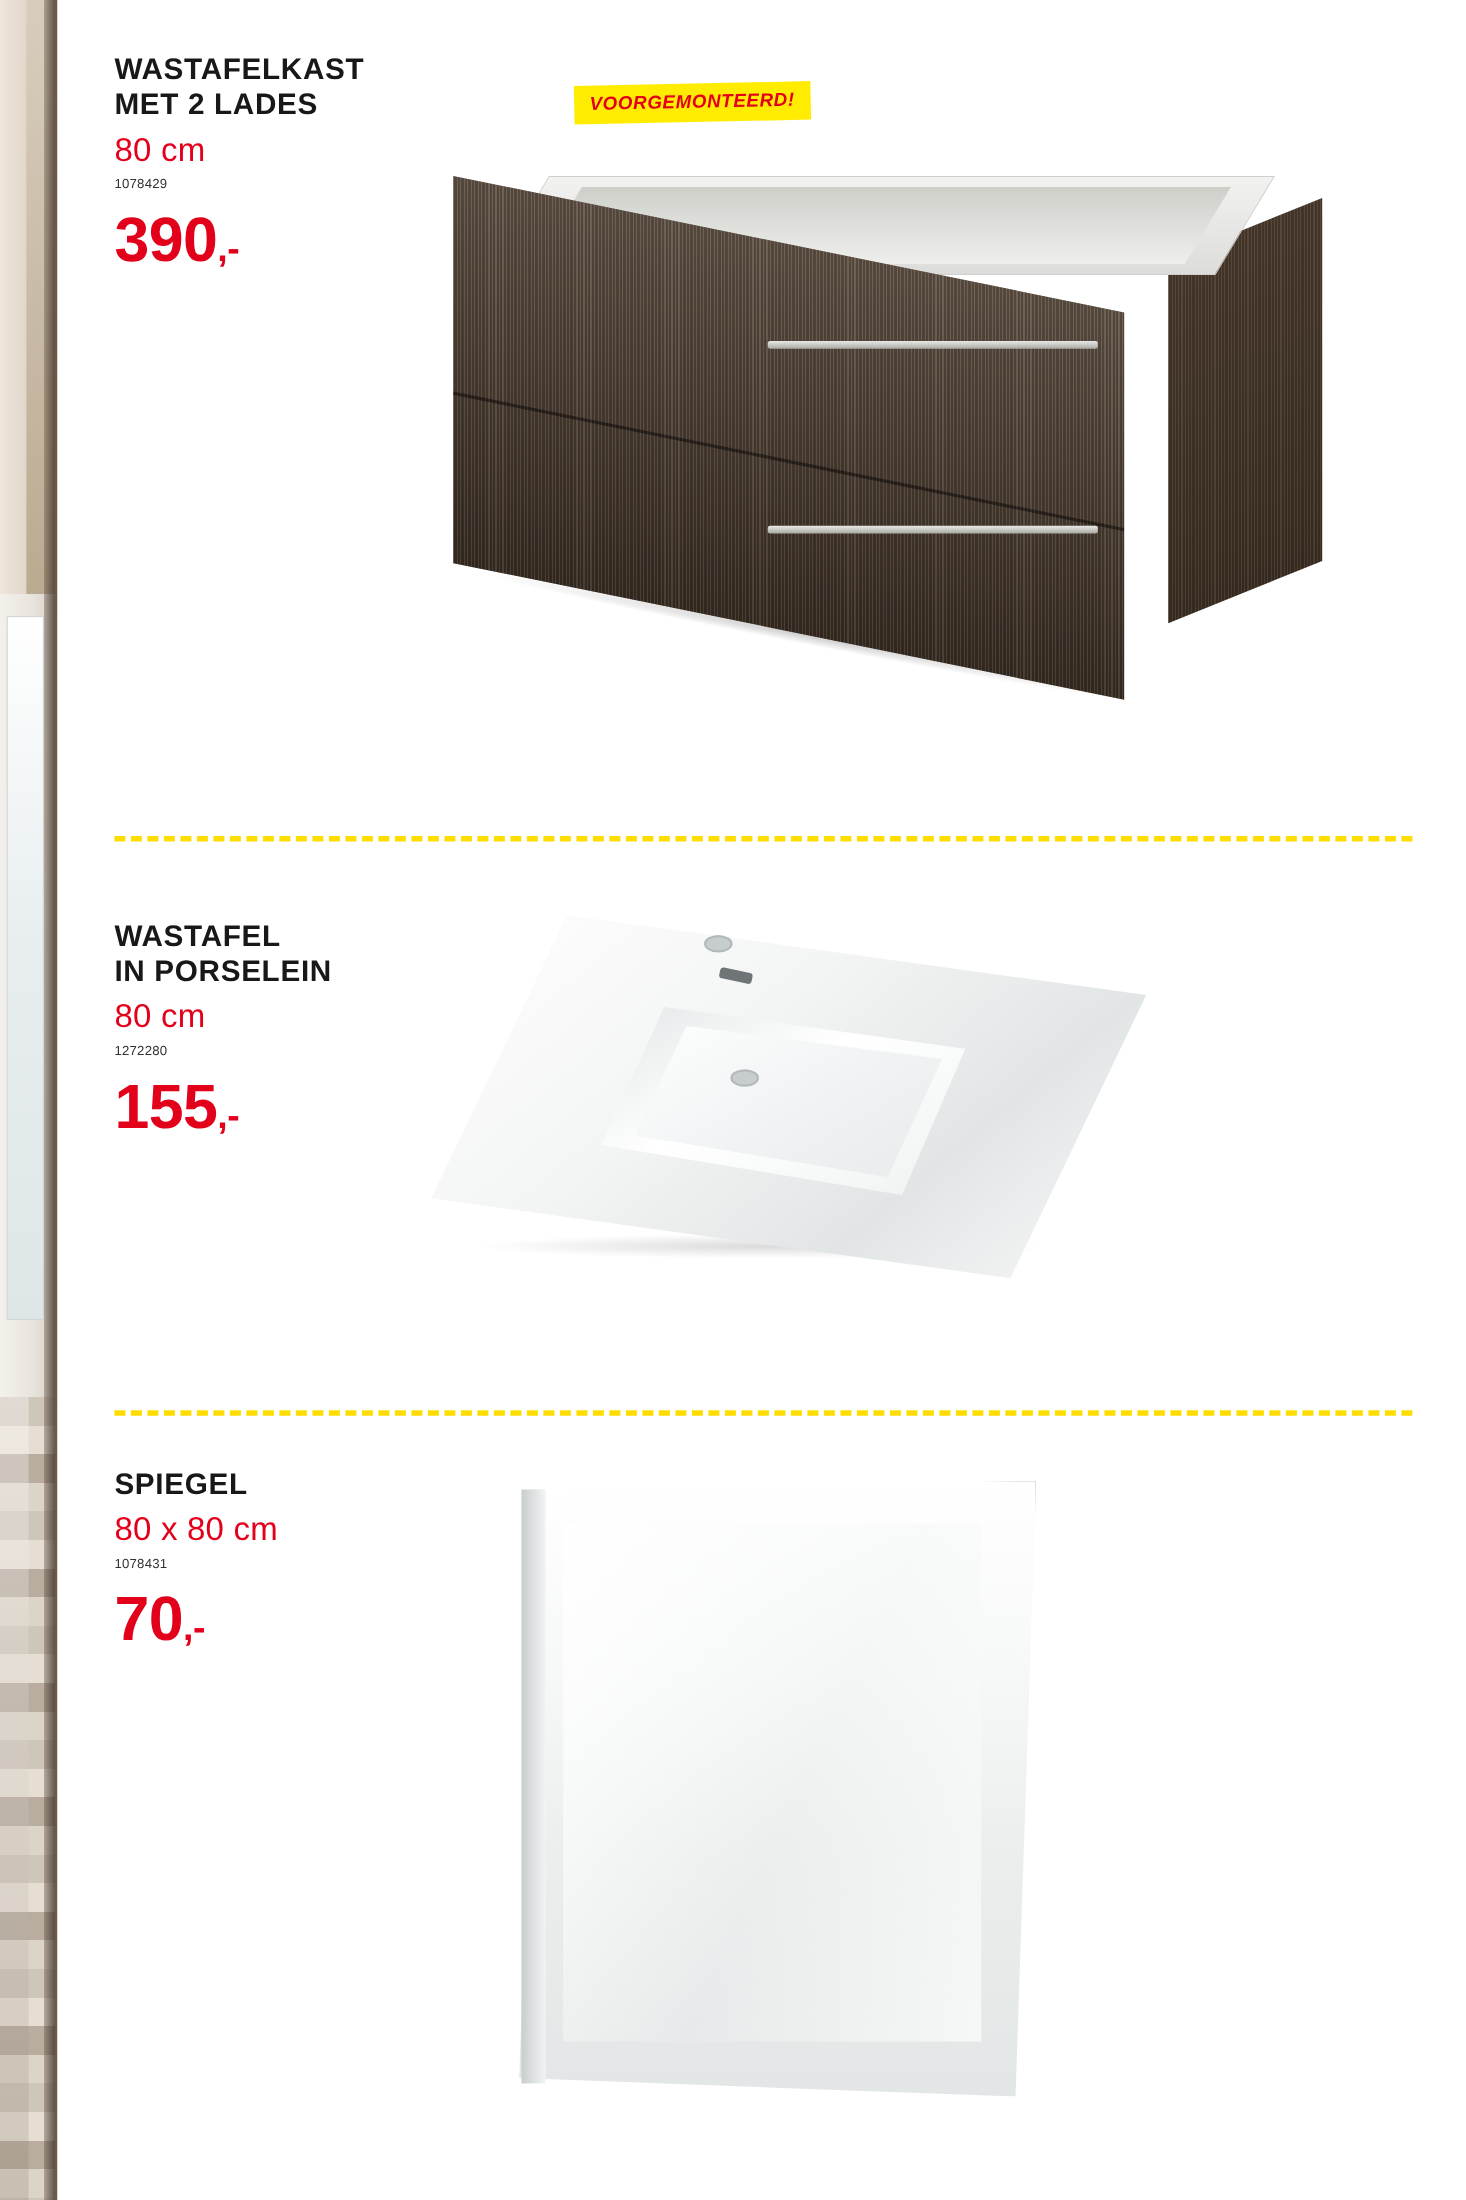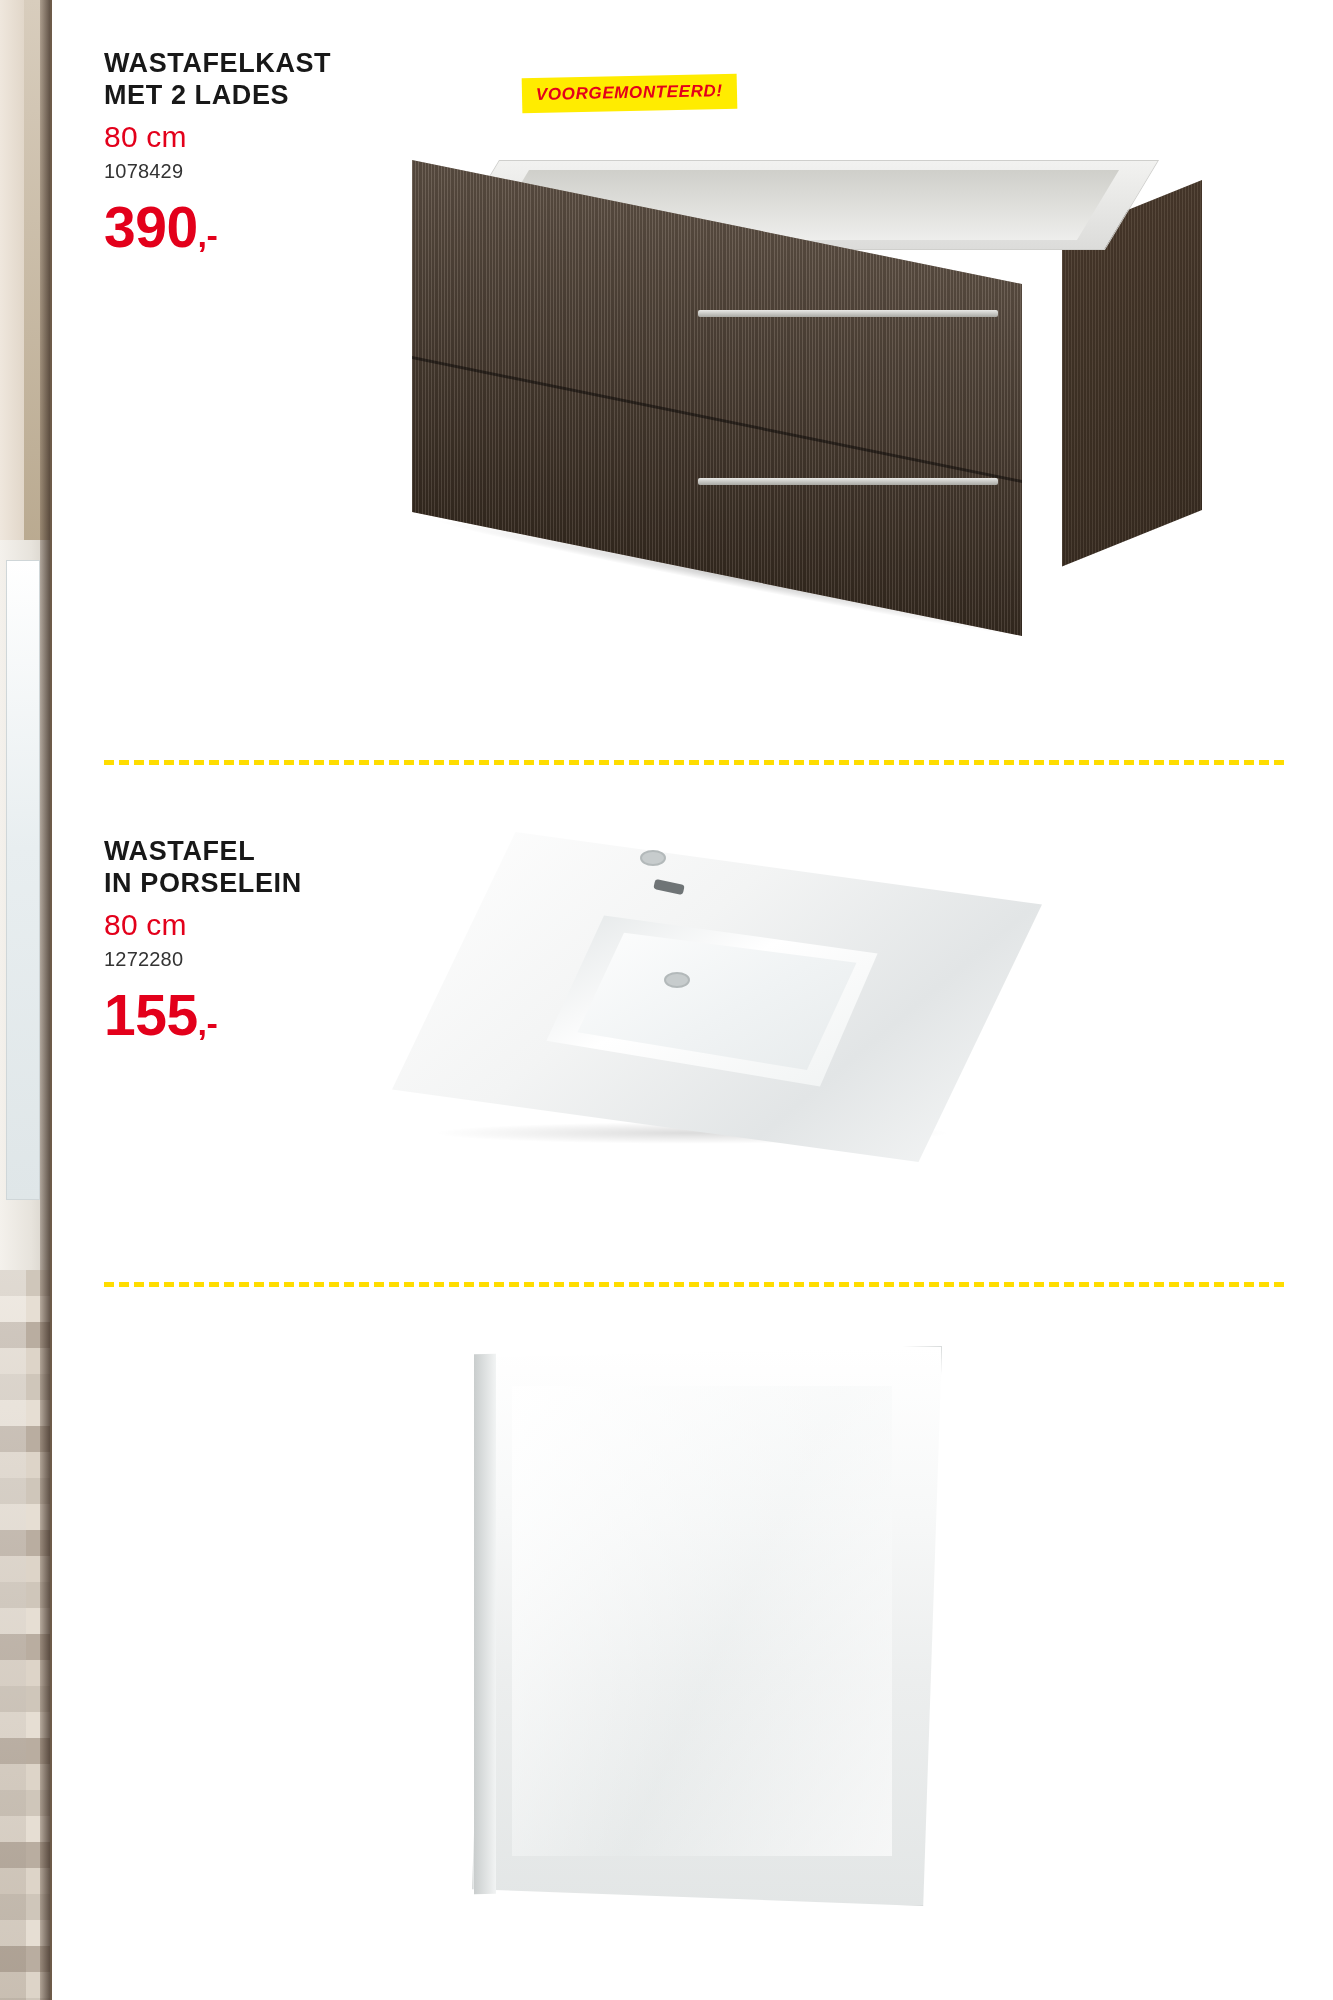--- a/index.html
+++ b/index.html
@@ -125,21 +125,21 @@
     margin: 0;
     white-space: pre-line;
   }
   .size {
     font-size: 30px;
     color: #e3001b;
     margin-top: 8px;
     letter-spacing: 0.2px;
   }
   .code {
-    font-size: 20px;
+    font-size: 12px;
     color: #333333;
     margin-top: 6px;
     letter-spacing: 0.2px;
   }
   .price {
     font-size: 57px;
     font-weight: bold;
     color: #e3001b;
     margin-top: 16px;
     letter-spacing: -0.5px;
@@ -432,20 +432,26 @@
       <div class="basin-hole bh1"></div>
       <div class="basin-slot"></div>
       <div class="basin-hole bh2"></div>
     </div>
   </div>
 
   <div class="sep sep2"></div>
 
   <div class="product p3">
 
+    <div class="info">
+      <div class="title">SPIEGEL</div>
+      <div class="size">80 x 80 cm</div>
+      <div class="code">1078431</div>
+      <div class="price"><span>70</span><span class="cents">,-</span></div>
+    </div>
 
     <div class="mirror">
       <div class="mirror-face"></div>
       <div class="mirror-sheen"></div>
       <div class="mirror-bevel"></div>
     </div>
   </div>
 
 </div>
 

